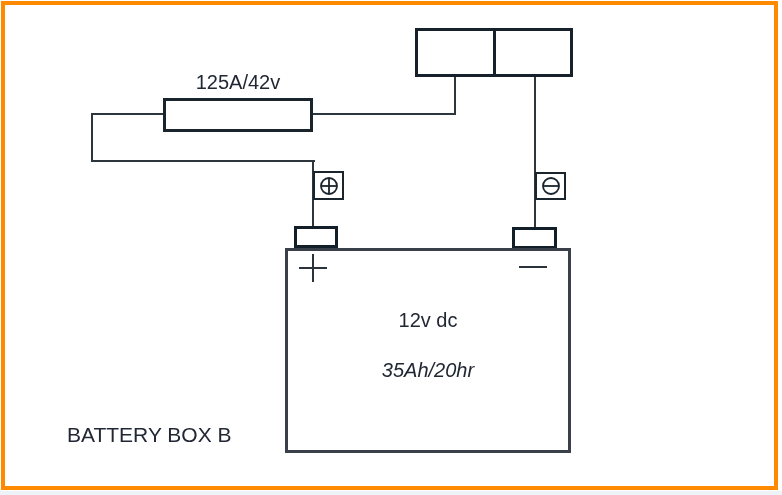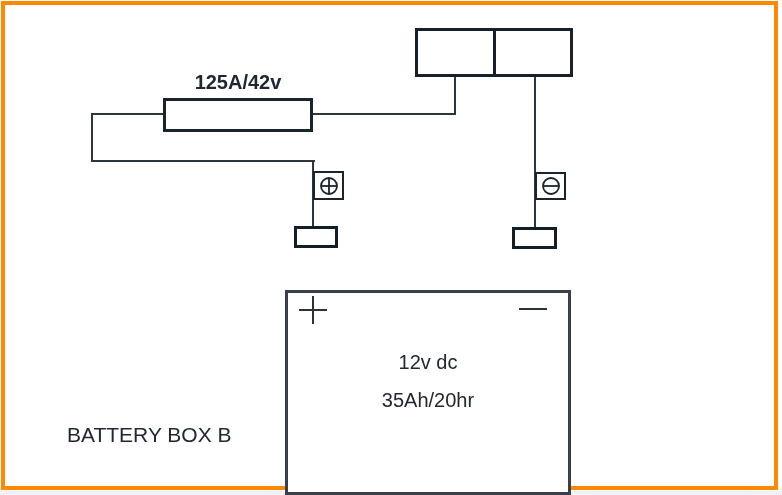--- a/index.html
+++ b/index.html
@@ -40,21 +40,20 @@
 
   
   .fuse {
     left: 163px; top: 98px; width: 150px; height: 34px;
     border: 3px solid #1a242c;
   }
   .fuse-label {
     position: absolute; left: 158px; top: 71px; width: 160px;
     text-align: center; font-size: 20px; line-height: 23px; color: #222734;
     white-space: nowrap;
-    font-weight: bold;
   }
 
   
   .wire { position: absolute; background: #2d353d; }
   .wire-fuse-left-h   { left:  91px; top: 113px; width:  72px; height: 2px; }
   .wire-left-v        { left:  91px; top: 113px; width:   2px; height: 49px; }
   .wire-lower-h       { left:  91px; top: 160px; width: 224px; height: 2px; }
   .wire-pos-drop-v    { left: 312px; top: 160px; width:   2px; height: 66px; }
   .wire-fuse-right-h  { left: 313px; top: 113px; width: 143px; height: 2px; }
   .wire-connleft-v    { left: 454px; top:  77px; width:   2px; height: 38px; }
@@ -71,41 +70,40 @@
 
   
   .post { border: 3px solid #121e28; }
   .post-pos { left: 294px; top: 226px; width: 44px; height: 22px; }
   .post-neg { left: 512px; top: 227px; width: 45px; height: 22px; }
 
   
   .battery {
     left: 285px; top: 248px; width: 286px; height: 205px;
     border: 3px solid #394049;
-    margin-top: 42px;
   }
   .plus-symbol { position: absolute; left: 11px; top: 3px; width: 28px; height: 28px; }
   .plus-symbol::before {
     content: ""; position: absolute; left: 0; top: 13px; width: 28px; height: 2px;
     background: #2b323a;
   }
   .plus-symbol::after {
     content: ""; position: absolute; left: 13px; top: 0; width: 2px; height: 28px;
     background: #2b323a;
   }
   .minus-symbol {
     position: absolute; left: 231px; top: 15px; width: 28px; height: 2px;
     background: #2b323a;
   }
   .battery-text {
     position: absolute; left: 0; width: 100%;
     text-align: center; font-size: 20px; line-height: 22px; color: #222734;
   }
   .battery-voltage  { top: 58px; }
-  .battery-capacity { top: 96px; }
+  .battery-capacity { top: 108px; font-style: italic; }
 
   
   .diagram-title {
     position: absolute; left: 67px; top: 423px;
     font-size: 21px; line-height: 24px; color: #222734;
     white-space: nowrap;
   }
 </style>
 </head>
 <body>

